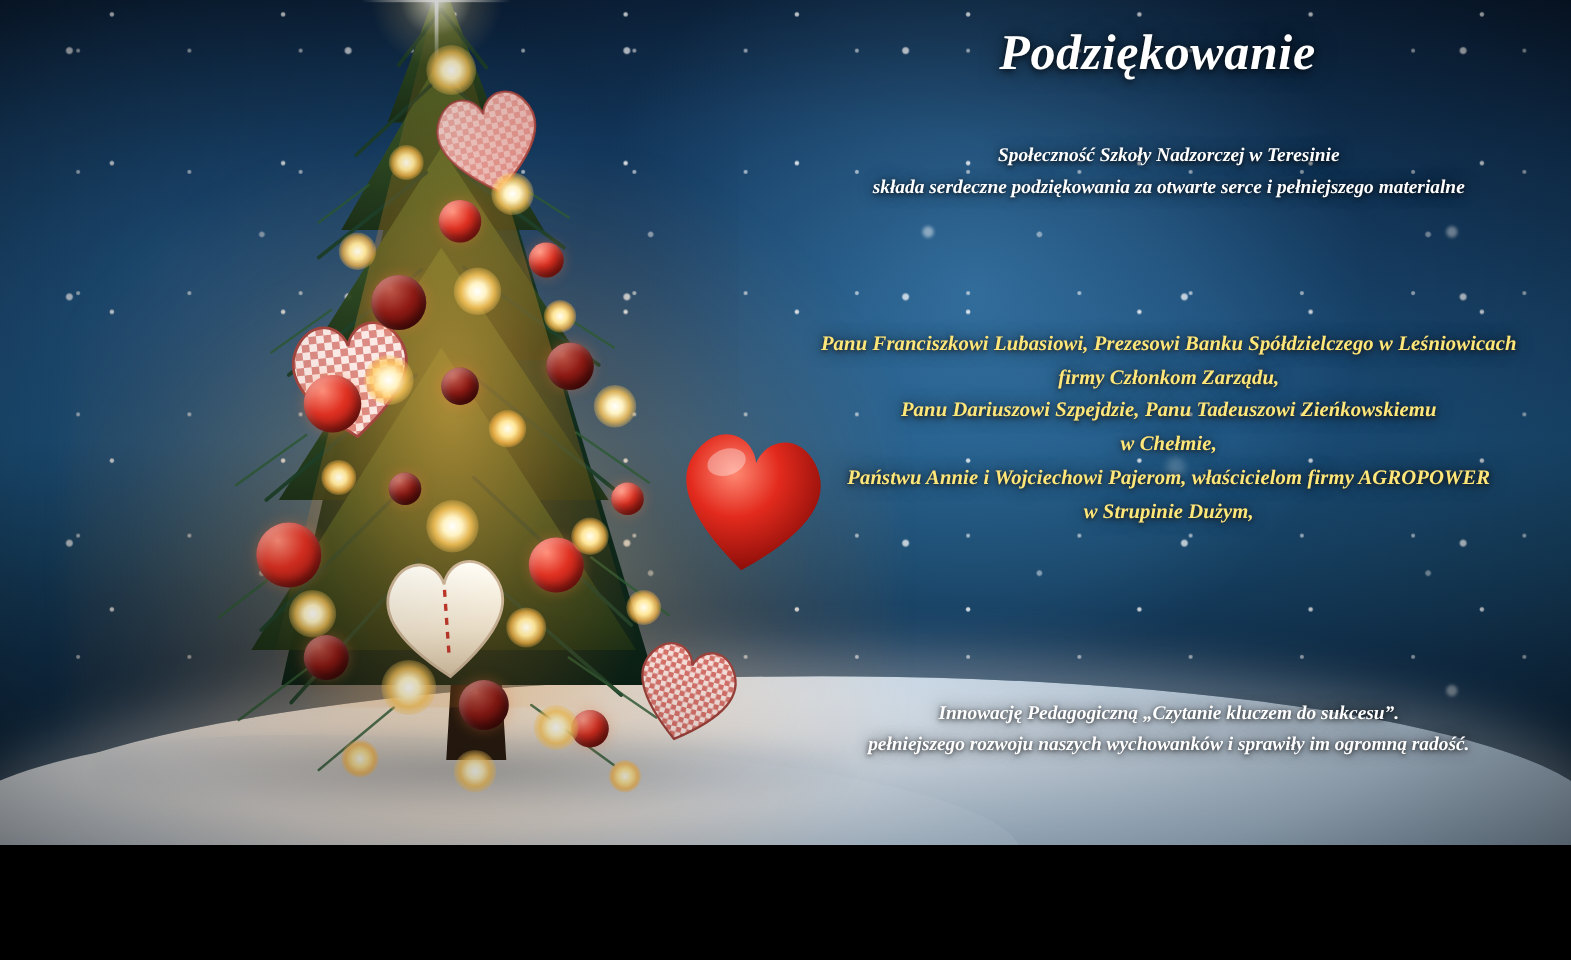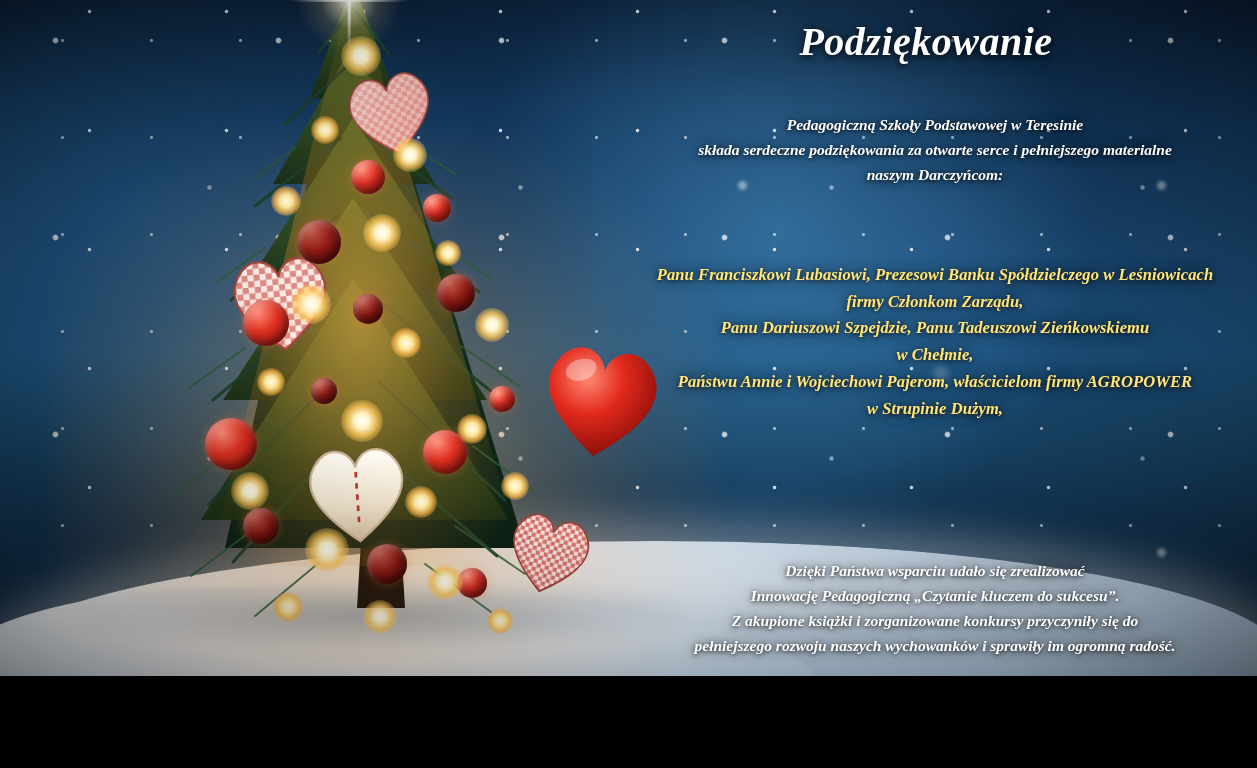--- a/index.html
+++ b/index.html
@@ -422,35 +422,32 @@
     <div class="light" style="left:382px; top:660px; width:26px; height:26px;"></div>
   </div>
 
   <div class="bg-vignette"></div>
 
   <div class="text-col">
 
     <div class="title">Podziękowanie</div>
 
     <div class="block block-intro">
-      <span class="line">Pedagogiczną Szkoły Podstawowej w Teresinie</span>
+      <span class="line">Społeczność Szkoły Nadzorczej w Teresinie</span>
       <span class="line">składa serdeczne podziękowania za otwarte serce i pełniejszego materialne</span>
-      <span class="line">naszym Darczyńcom:</span>
     </div>
 
     <div class="block block-donors">
       <span class="line">Panu Franciszkowi Lubasiowi, Prezesowi Banku Spółdzielczego w Leśniowicach</span>
       <span class="line">firmy Członkom Zarządu,</span>
       <span class="line">Panu Dariuszowi Szpejdzie, Panu Tadeuszowi Zieńkowskiemu</span>
       <span class="line">w Chełmie,</span>
       <span class="line">Państwu Annie i Wojciechowi Pajerom, właścicielom firmy AGROPOWER</span>
       <span class="line">w Strupinie Dużym,</span>
     </div>
 
     <div class="block block-closing">
-      <span class="line">Dzięki Państwa wsparciu udało się zrealizować</span>
       <span class="line">Innowację Pedagogiczną „Czytanie kluczem do sukcesu”.</span>
-      <span class="line">Z akupione książki i zorganizowane konkursy przyczyniły się do</span>
       <span class="line">pełniejszego rozwoju naszych wychowanków i sprawiły im ogromną radość.</span>
     </div>
 
   </div>
 </div>
 
 </body></html>

